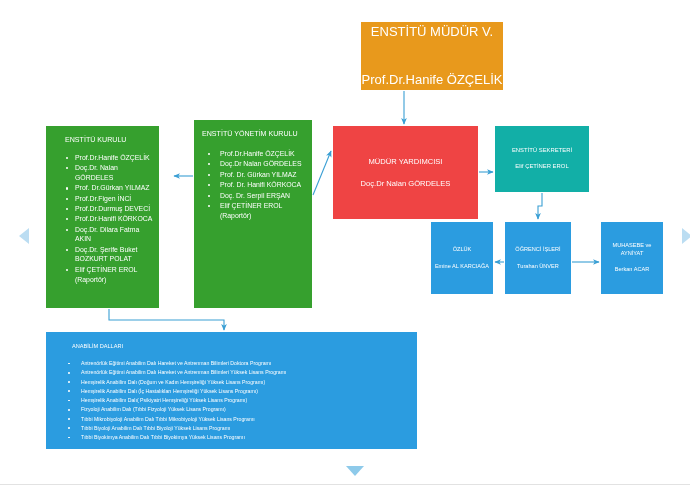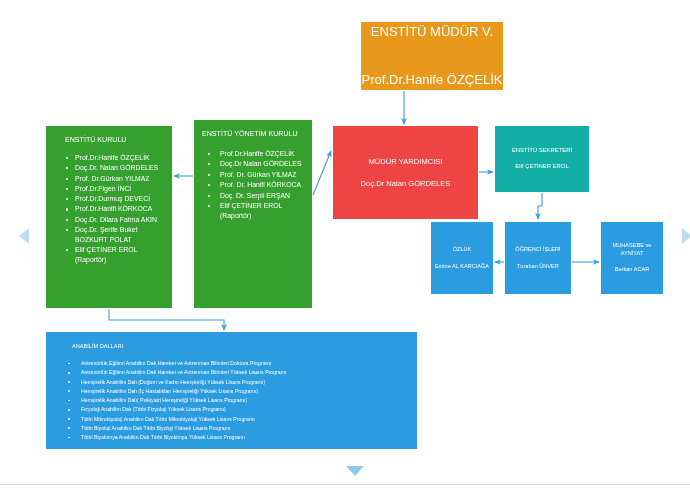--- a/index.html
+++ b/index.html
@@ -64,21 +64,21 @@
     line-height: 1.35;
   }
   #node-secretary .node-sub { margin-top: 8px; }
   
   .node-council {
     background: #36A02E;
     font-size: 6.9px;
     padding: 10px 6px 6px 6px;
   }
   #node-institute-council {
-    left: 46px; top: 126px; width: 126px; height: 182px;
+    left: 46px; top: 126px; width: 113px; height: 182px;
   }
   #node-institute-council .node-title {
     padding-left: 13px;
     margin-bottom: 9px;
     font-size: 7.1px;
   }
   #node-exec-council {
     left: 194px; top: 120px; width: 118px; height: 188px;
   }
   #node-exec-council .node-title {

